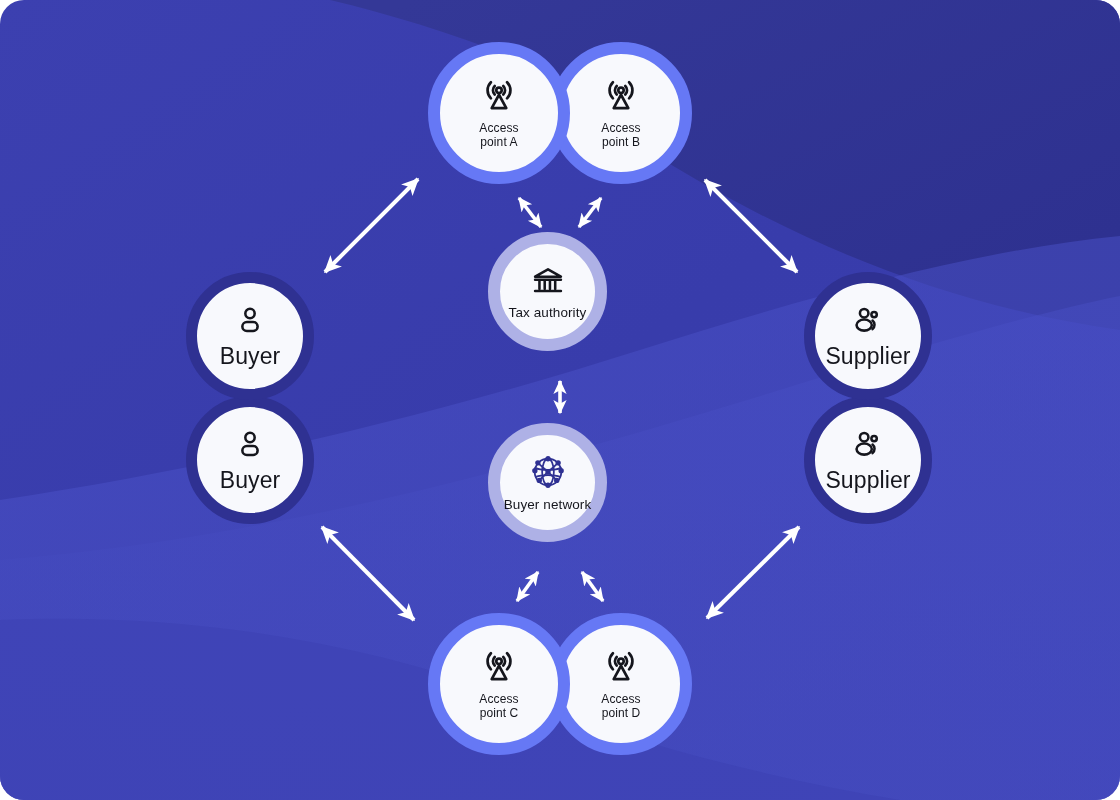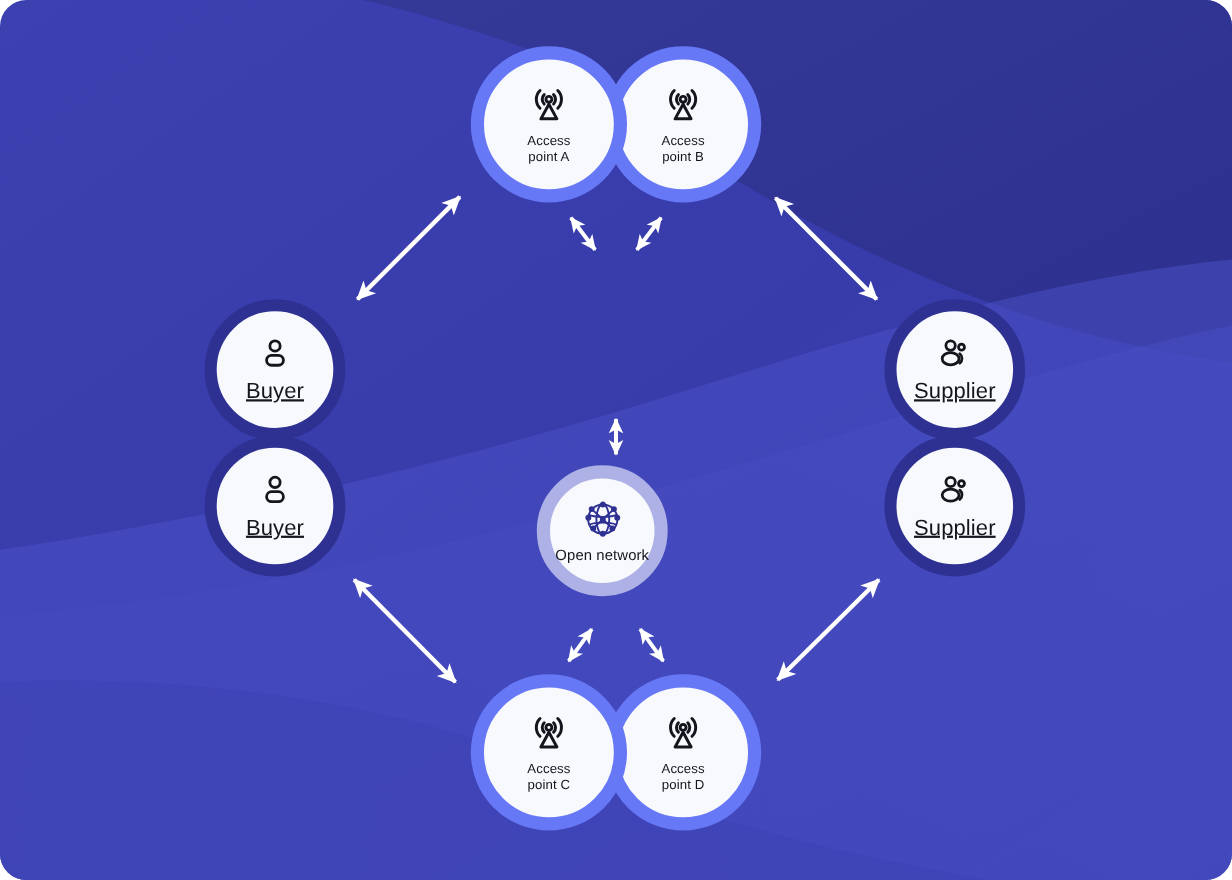--- a/index.html
+++ b/index.html
@@ -54,21 +54,21 @@
   .ap .node-icon { margin-bottom: 7px; }
   .ap .node-label { font-size: 12px; }
 
   
   .party {
     width: 128px;
     height: 128px;
     border: 11px solid #2f3192;
   }
   .party .node-icon { margin-bottom: 7px; }
-  .party .node-label { font-size: 20px; text-decoration: underline; }
+  .party .node-label { font-size: 23px; }
 
   
   .center {
     width: 119px;
     height: 119px;
     border: 12px solid #aeb1e6;
   }
   .center .node-icon { margin-bottom: 6px; }
   .center .node-label { font-size: 13.5px; }
 
@@ -212,20 +212,34 @@
       <svg width="34" height="34" viewBox="0 0 24 24" fill="none" stroke="#15161d" stroke-width="1.8" stroke-linecap="round" stroke-linejoin="round">
         <circle cx="9.3" cy="7.2" r="3"></circle>
         <ellipse cx="9.3" cy="15.6" rx="5.4" ry="3.9"></ellipse>
         <circle cx="16.3" cy="8.2" r="1.9"></circle>
         <path d="M15.2 12.4a3.9 3.9 0 0 1 0 6"></path>
       </svg>
     </span>
     <span class="node-label">Supplier</span>
   </div>
 
+  <div class="node center z3" style="left:488px; top:232px;">
+    <span class="node-icon">
+      <svg width="36" height="36" viewBox="0 0 24 24" fill="none" stroke="#15161d" stroke-width="1.7" stroke-linecap="round" stroke-linejoin="round">
+        <path d="M3.4 9.1 L12 4.2 L20.6 9.1 Z"></path>
+        <line x1="3.4" y1="11.1" x2="20.6" y2="11.1"></line>
+        <line x1="6.3" y1="11.6" x2="6.3" y2="17.4"></line>
+        <line x1="9.8" y1="11.6" x2="9.8" y2="17.4"></line>
+        <line x1="13.3" y1="11.6" x2="13.3" y2="17.4"></line>
+        <line x1="16.8" y1="11.6" x2="16.8" y2="17.4"></line>
+        <line x1="3.4" y1="18.6" x2="20.6" y2="18.6"></line>
+      </svg>
+    </span>
+    <span class="node-label">Tax authority</span>
+  </div>
 
   <div class="node center z3" style="left:488px; top:423px;">
     <span class="node-icon">
       <svg width="38" height="38" viewBox="0 0 24 24" fill="none" stroke="#2f3192" stroke-width="1.1" stroke-linecap="round" stroke-linejoin="round">
         <circle cx="12" cy="12" r="8.4"></circle>
         <ellipse cx="12" cy="12" rx="3.7" ry="8.4"></ellipse>
         <path d="M3.9 9.4 C7 11.1 17 11.1 20.1 9.4"></path>
         <path d="M4.4 15.1 C7.6 13.6 16.4 13.6 19.6 15.1"></path>
         <path d="M5.6 6.2 L12 12 L18.4 6.2"></path>
         <path d="M12 12 L17.5 17.2"></path>
@@ -234,21 +248,21 @@
         <circle cx="12" cy="20.4" r="1.15" fill="#2f3192"></circle>
         <circle cx="5.6" cy="6.2" r="1.15" fill="#2f3192"></circle>
         <circle cx="18.4" cy="6.2" r="1.15" fill="#2f3192"></circle>
         <circle cx="3.7" cy="11.2" r="1.15" fill="#2f3192"></circle>
         <circle cx="20.3" cy="11.2" r="1.15" fill="#2f3192"></circle>
         <circle cx="6.5" cy="17.3" r="1.15" fill="#2f3192"></circle>
         <circle cx="17.5" cy="17.3" r="1.15" fill="#2f3192"></circle>
         <circle cx="12" cy="12" r="1.15" fill="#2f3192"></circle>
       </svg>
     </span>
-    <span class="node-label">Open network</span>
+    <span class="node-label">Buyer network</span>
   </div>
 
   <div class="node ap z1" style="left:428px; top:613px;">
     <span class="node-icon">
       <svg width="38" height="38" viewBox="0 0 24 24" fill="none" stroke="#15161d" stroke-width="1.7" stroke-linecap="round" stroke-linejoin="round">
         <circle cx="12" cy="8.4" r="1.7"></circle>
         <path d="M9.3 5.7a3.8 3.8 0 0 0 0 5.4"></path>
         <path d="M14.7 5.7a3.8 3.8 0 0 1 0 5.4"></path>
         <path d="M6.9 3.3a7.2 7.2 0 0 0 0 10.2"></path>
         <path d="M17.1 3.3a7.2 7.2 0 0 1 0 10.2"></path>

